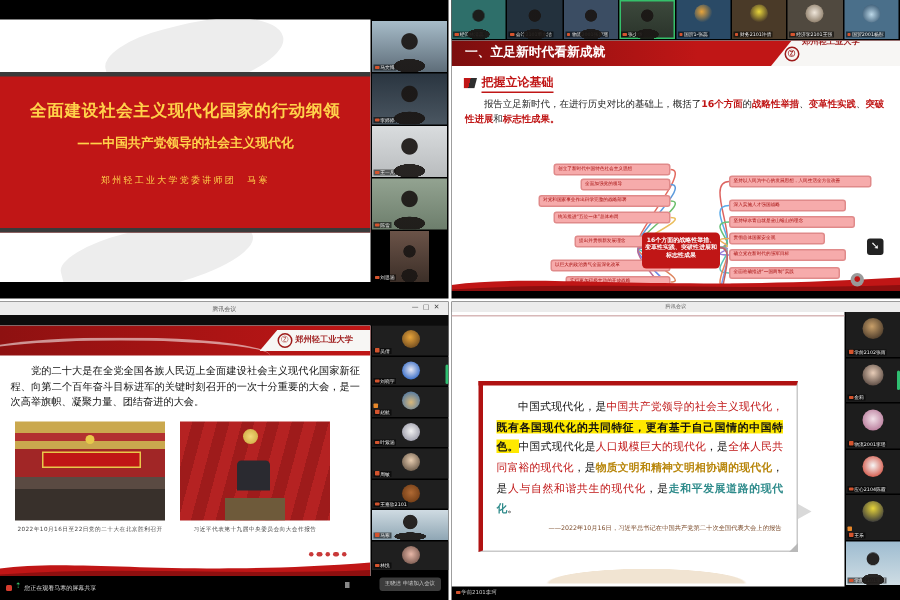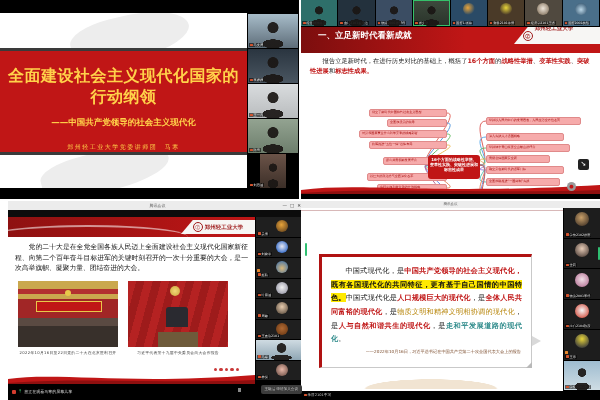--- a/index.html
+++ b/index.html
@@ -1,49 +1,49 @@
 <!DOCTYPE html>
 <html><head>
 <meta charset="utf-8">
 <style>
   html,body{margin:0;padding:0;background:#fff}
   .stage{position:relative;width:600px;height:400px;background:#fff;overflow:hidden;
          font-family:"DejaVu Sans","Liberation Sans",sans-serif;-webkit-font-smoothing:antialiased}
   .q{position:absolute;width:299px;height:199px;background:#000;overflow:hidden}
-  #q-tl{left:0;top:0}#q-tr{left:301px;top:0}#q-bl{left:8px;top:201px}#q-br{left:301px;top:201px}
+  #q-tl{left:0;top:0}#q-tr{left:301px;top:0}#q-bl{left:0;top:201px}#q-br{left:301px;top:201px}
 
   
   .nm{position:absolute;left:1px;bottom:1px;max-width:95%;font-size:3.2px;line-height:4px;color:#eee;
       background:rgba(0,0,0,.55);padding:0 1px;white-space:nowrap;overflow:hidden;display:flex;align-items:center;gap:1px}
   .mic{width:2.5px;height:2.5px;background:#d4542e;display:inline-block;flex:none;border-radius:.5px}
   .psn{position:relative}
   .psn::after{content:"";position:absolute;inset:0;
       background:radial-gradient(circle at 50% 40%,rgba(26,22,20,.92) 0 16%,rgba(26,22,20,0) 18%),
                  radial-gradient(ellipse 34% 22% at 50% 88%,rgba(26,22,20,.92) 0 60%,rgba(0,0,0,0) 62%)}
   .av{width:12px;height:12px;border-radius:50%;margin:3px auto 0}
   .badge{position:absolute;left:1px;bottom:6px;width:3px;height:3px;background:#e8882a;border-radius:.5px}
 
   
   #q-tl .slide{position:absolute;left:0;top:13px;width:247px;height:175px;background:#fff;overflow:hidden}
   .wm{position:absolute;background:#ededed;border-radius:40% 60% 50% 50%}
   .tl-banner{position:absolute;left:0;right:0;top:35px;height:101px;background:#c01616;
              border-top:3px solid #3a3a3a;border-bottom:3px solid #3a3a3a;text-align:center;overflow:hidden}
-  .tl-title{margin-top:15px;font-size:16px;font-weight:bold;color:#ffd24a;letter-spacing:.5px}
+  .tl-title{margin-top:15px;font-size:11px;font-weight:bold;color:#ffd24a;letter-spacing:.5px}
   .tl-sub{margin-top:9px;font-size:8.5px;font-weight:bold;color:#ffd24a}
   .tl-auth{margin-top:14px;font-size:6px;color:#ffd24a;letter-spacing:1.5px}
   .tl-strip{position:absolute;left:248px;top:14px;width:50px;height:175px}
   .tl-strip .vt{position:relative;height:34px;margin-bottom:1px;overflow:hidden;background:#222}
 
   
   .tr-strip{position:absolute;left:0;top:0;right:0;height:26px;display:flex;background:#000}
   .tr-strip .tt{flex:1;position:relative;margin-right:1px;overflow:hidden;background:#1d2730}
   .tt.live{outline:1px solid #35c06a;outline-offset:-1px}
   #q-tr .slide{position:absolute;left:0;top:27px;right:0;bottom:5px;background:#fff;overflow:hidden}
-  .tr-head{position:relative;height:26px;background:linear-gradient(90deg,#7c0e0e,#c01616 55%);color:#fff;
-           font-size:8.5px;font-weight:bold;line-height:17px;padding-left:17px}
+  .tr-head{position:relative;height:17px;background:linear-gradient(90deg,#7c0e0e,#c01616 55%);color:#fff;
+           font-size:8.5px;font-weight:bold;line-height:17px;padding-left:9px}
   .logo{position:absolute;right:0;top:0;height:17px;width:86px;background:#f7f6f4;
         clip-path:polygon(16% 0,100% 0,100% 100%,0 100%);display:flex;align-items:center;justify-content:center;gap:2px}
   .logo .emb{width:8px;height:8px;border:1px solid #9e1b1b;border-radius:50%;color:#9e1b1b;font-size:5px;line-height:8px;text-align:center;flex:none}
   .logo .lt1{font-size:5.5px;font-weight:bold;color:#9e1b1b;line-height:6px;white-space:nowrap}
   .logo .lt2{font-size:2.2px;color:#888;line-height:3px;white-space:nowrap}
   .tr-sec{display:flex;align-items:center;gap:3px;margin:5px 0 0 8px}
   .sec-ico{width:9px;height:7px;background:linear-gradient(105deg,#c01616 45%,#2e2e2e 45%);clip-path:polygon(0 0,100% 0,80% 100%,0 100%)}
   .tr-sec b{font-size:8px;color:#c01616;border-bottom:1px solid #c01616;padding-bottom:1px}
   .tr-body{margin:3px 9px 0;font-size:6.3px;line-height:1.6;color:#222;text-indent:2em}
   .tr-body .rd{color:#c01616;font-weight:bold}
@@ -88,23 +88,23 @@
   #q-br .slide{position:absolute;left:0;top:7px;width:262px;height:183px;background:#fff;overflow:hidden}
   .br-head{margin:5px 5px 0;font-size:6.4px;font-weight:bold;color:#c01616;white-space:nowrap}
   .br-hr{margin:2px 0 0;border:none;border-top:1px solid #d8b8b8}
   .br-title{margin-top:5px;text-align:center;font-size:10.5px;font-weight:bold;color:#c01616}
   .quote{position:absolute;left:18px;top:46px;width:213px;height:114px;background:#fff;
          border:1px solid #c9c9c9;border-top:3px solid #b01212;border-left:3px solid #b01212;box-sizing:border-box}
   .quote .fold{position:absolute;right:-1px;bottom:-1px;width:0;height:0;border-left:6px solid transparent;border-bottom:6px solid #b9b9b9}
   .tail{position:absolute;left:231px;top:128px;width:0;height:0;border-top:5px solid transparent;
         border-bottom:5px solid transparent;border-left:9px solid #d9d9d9}
   .qp{margin:7px 9px 0;font-size:7.2px;line-height:1.9;color:#111;text-indent:2em;text-align:justify}
-  .qp .rd{color:#c01616;font-weight:bold}
+  .qp .rd{color:#c01616;font-weight:normal}
   .qp .hl{background:#ffe900;font-weight:bold}
-  .qp .ol{color:#b8860b;font-weight:normal}
+  .qp .ol{color:#b8860b;font-weight:bold}
   .qp .tl2{color:#2e8b8b;font-weight:bold}
   .qcap{margin:3px 10px 0;text-align:right;font-size:4.2px;color:#7a4a2a}
   .mtn{position:absolute;left:40px;bottom:2px;width:180px;height:16px;
        background:radial-gradient(ellipse 60% 100% at 50% 100%,#f1e4d2 0 60%,rgba(255,255,255,0) 62%)}
   .br-strip{position:absolute;left:263px;top:7px;width:36px;height:183px}
   .br-strip .vt{position:relative;height:29.5px;margin-bottom:1px;background:#1d1d1d;overflow:hidden}
   .br-strip .av{width:14px;height:14px;margin-top:4px}
   .br-status{position:absolute;left:3px;bottom:3px;font-size:3.6px;color:#ccc;display:flex;gap:1px;align-items:center}
 </style>
 </head>
@@ -213,20 +213,24 @@
         </div>
     </div>
 
     <div class="slide">
       <div class="tr-head">
         <span>一、立足新时代看新成就</span>
         <span class="logo">
           <span class="emb">Ⓩ</span>
           <span><span class="lt1">郑州轻工业大学</span><br><span class="lt2">ZHENGZHOU UNIVERSITY OF LIGHT INDUSTRY</span></span>
         </span>
+      </div>
+      <div class="tr-sec">
+        <i class="sec-ico"></i>
+        <b>把握立论基础</b>
       </div>
       <div class="tr-body"><span>报告立足新时代，在进行历史对比的基础上，概括了</span><span class="rd">16个方面</span><span>的</span><span class="rd">战略性举措</span><span>、</span><span class="rd">变革性实践</span><span>、</span><span class="rd">突破性进展</span><span>和</span><span class="rd">标志性成果。</span></div>
 
       <div class="tr-map">
         <svg viewBox="0 0 299 110">
           <g fill="none" stroke-width="1" opacity=".9">
             <path stroke="#e05a4e" d="M127,58 C112,58 162,6 146,6"></path>
             <path stroke="#4a90d9" d="M127,58 C112,58 162,16 146,16"></path>
             <path stroke="#5cb85c" d="M127,58 C112,58 162,27 146,27"></path>
             <path stroke="#e8b64a" d="M127,58 C112,58 162,38 146,38"></path>

